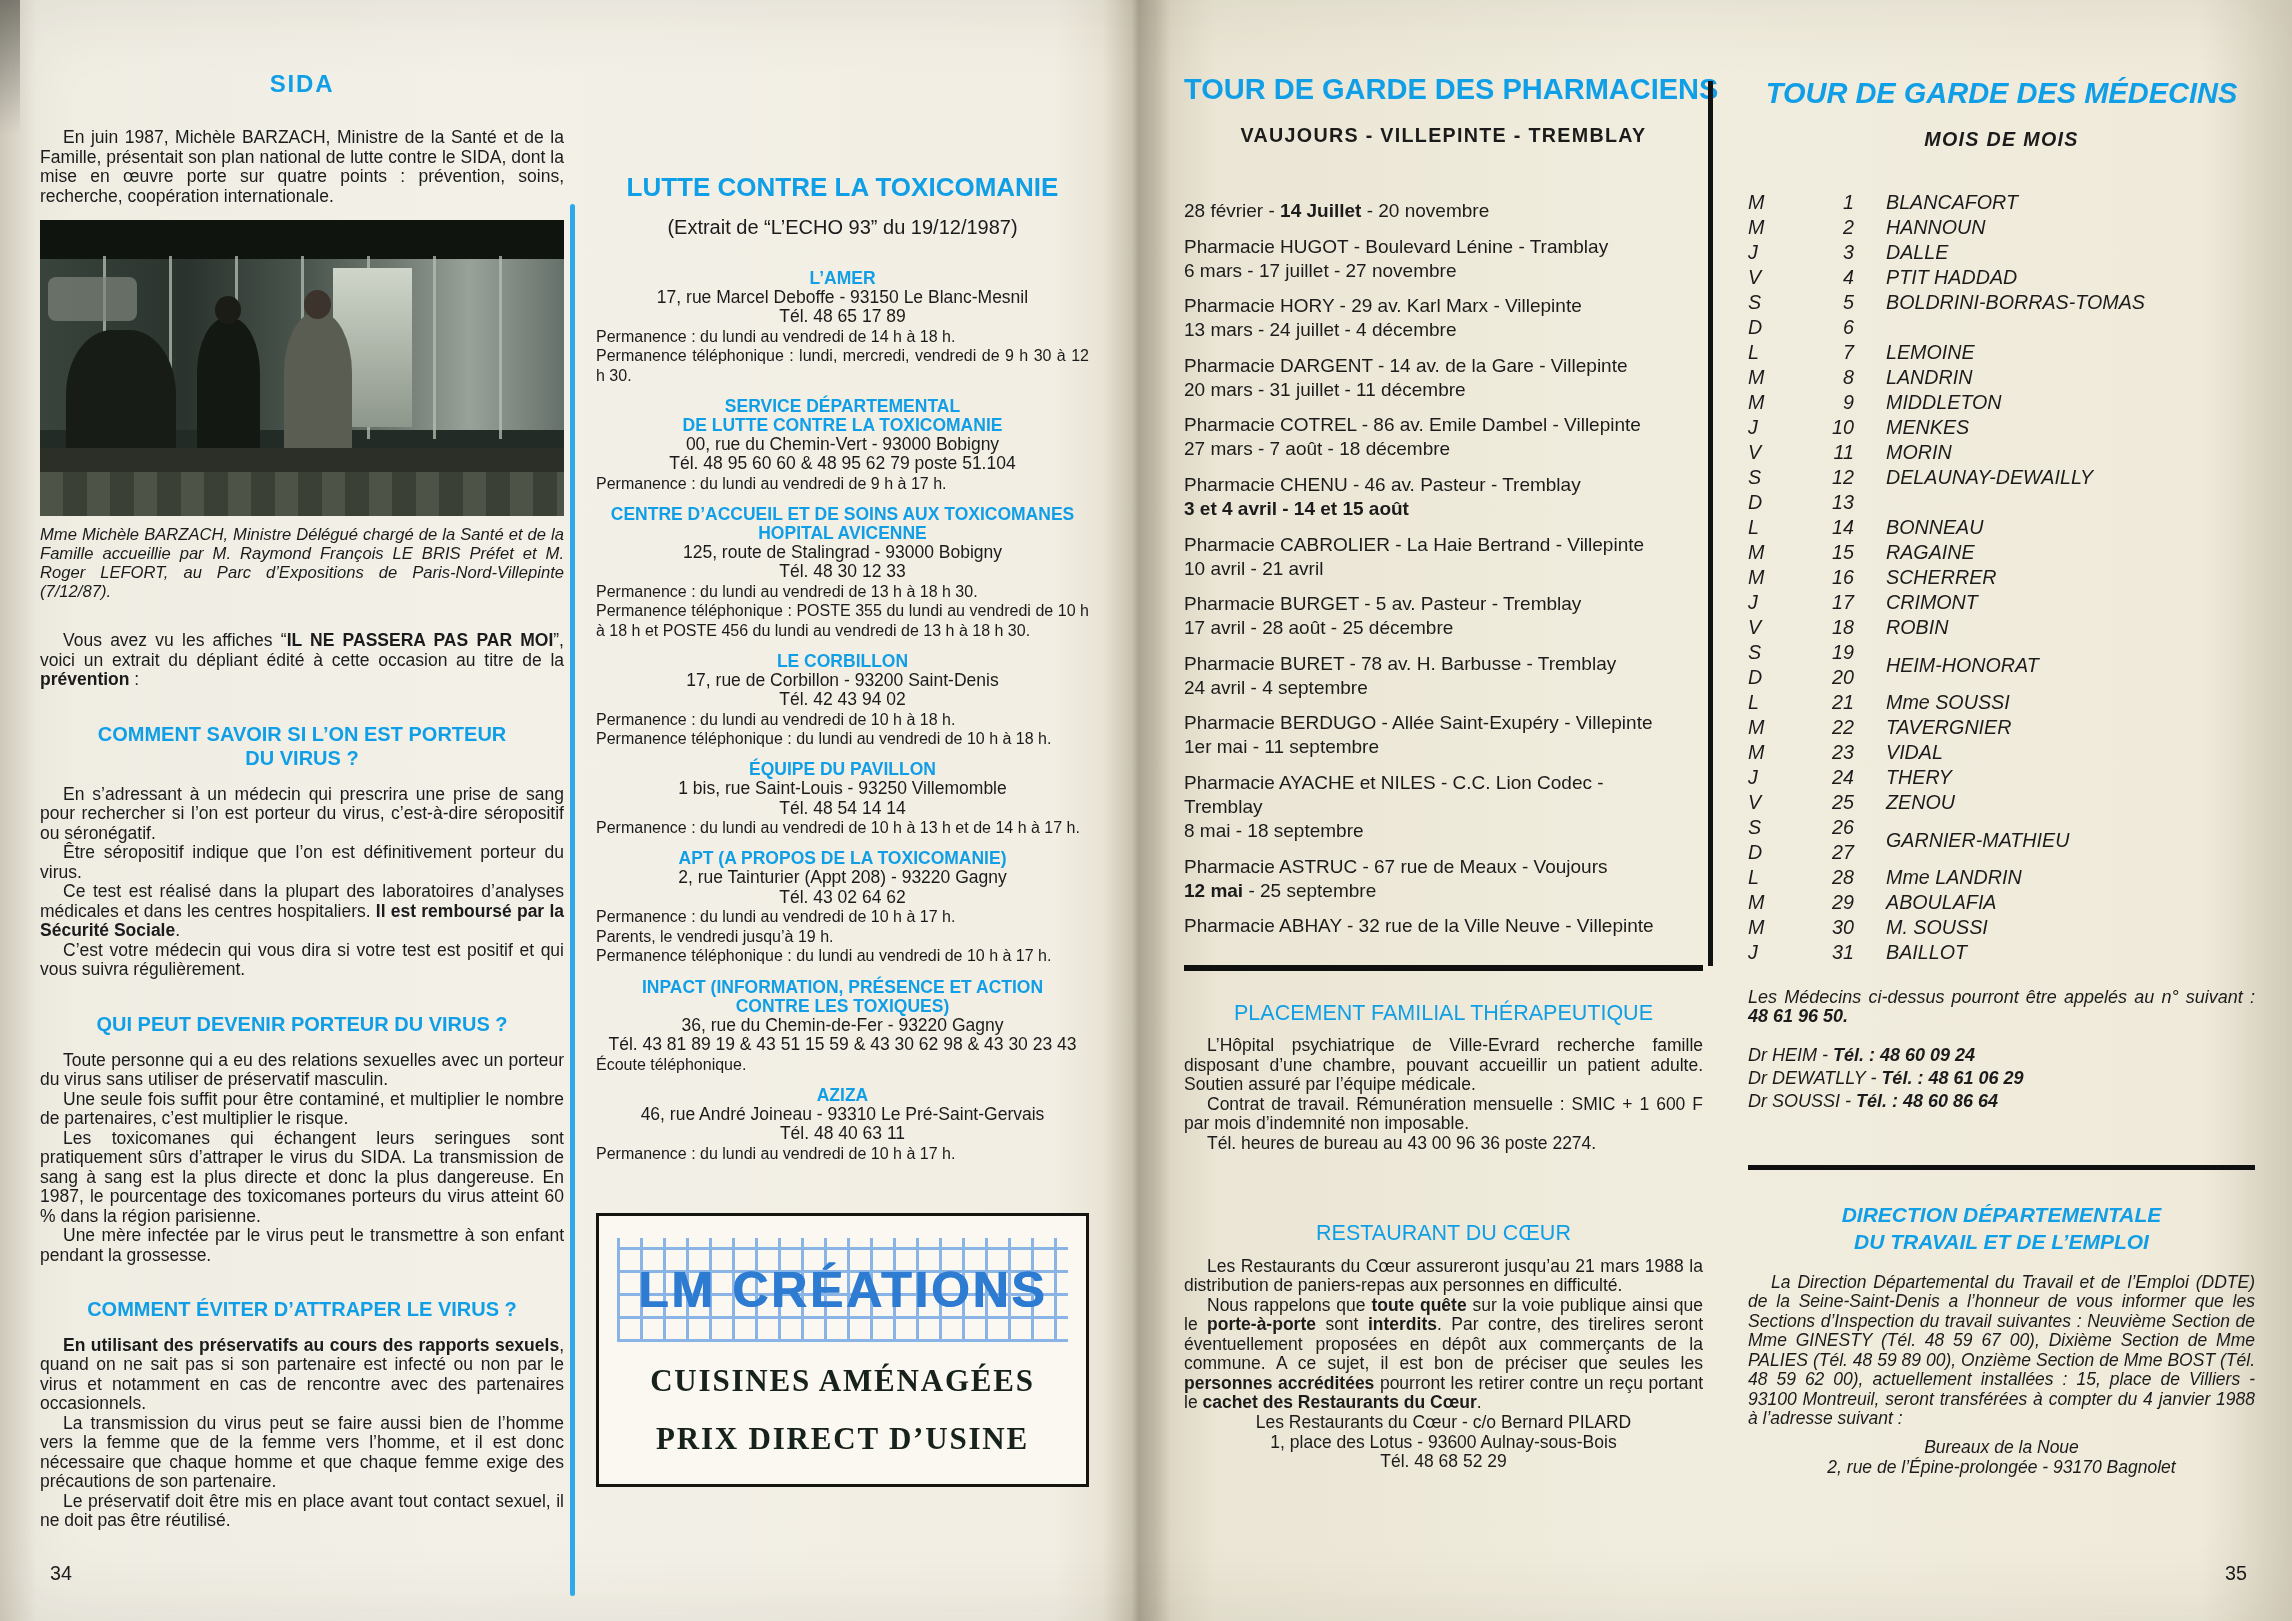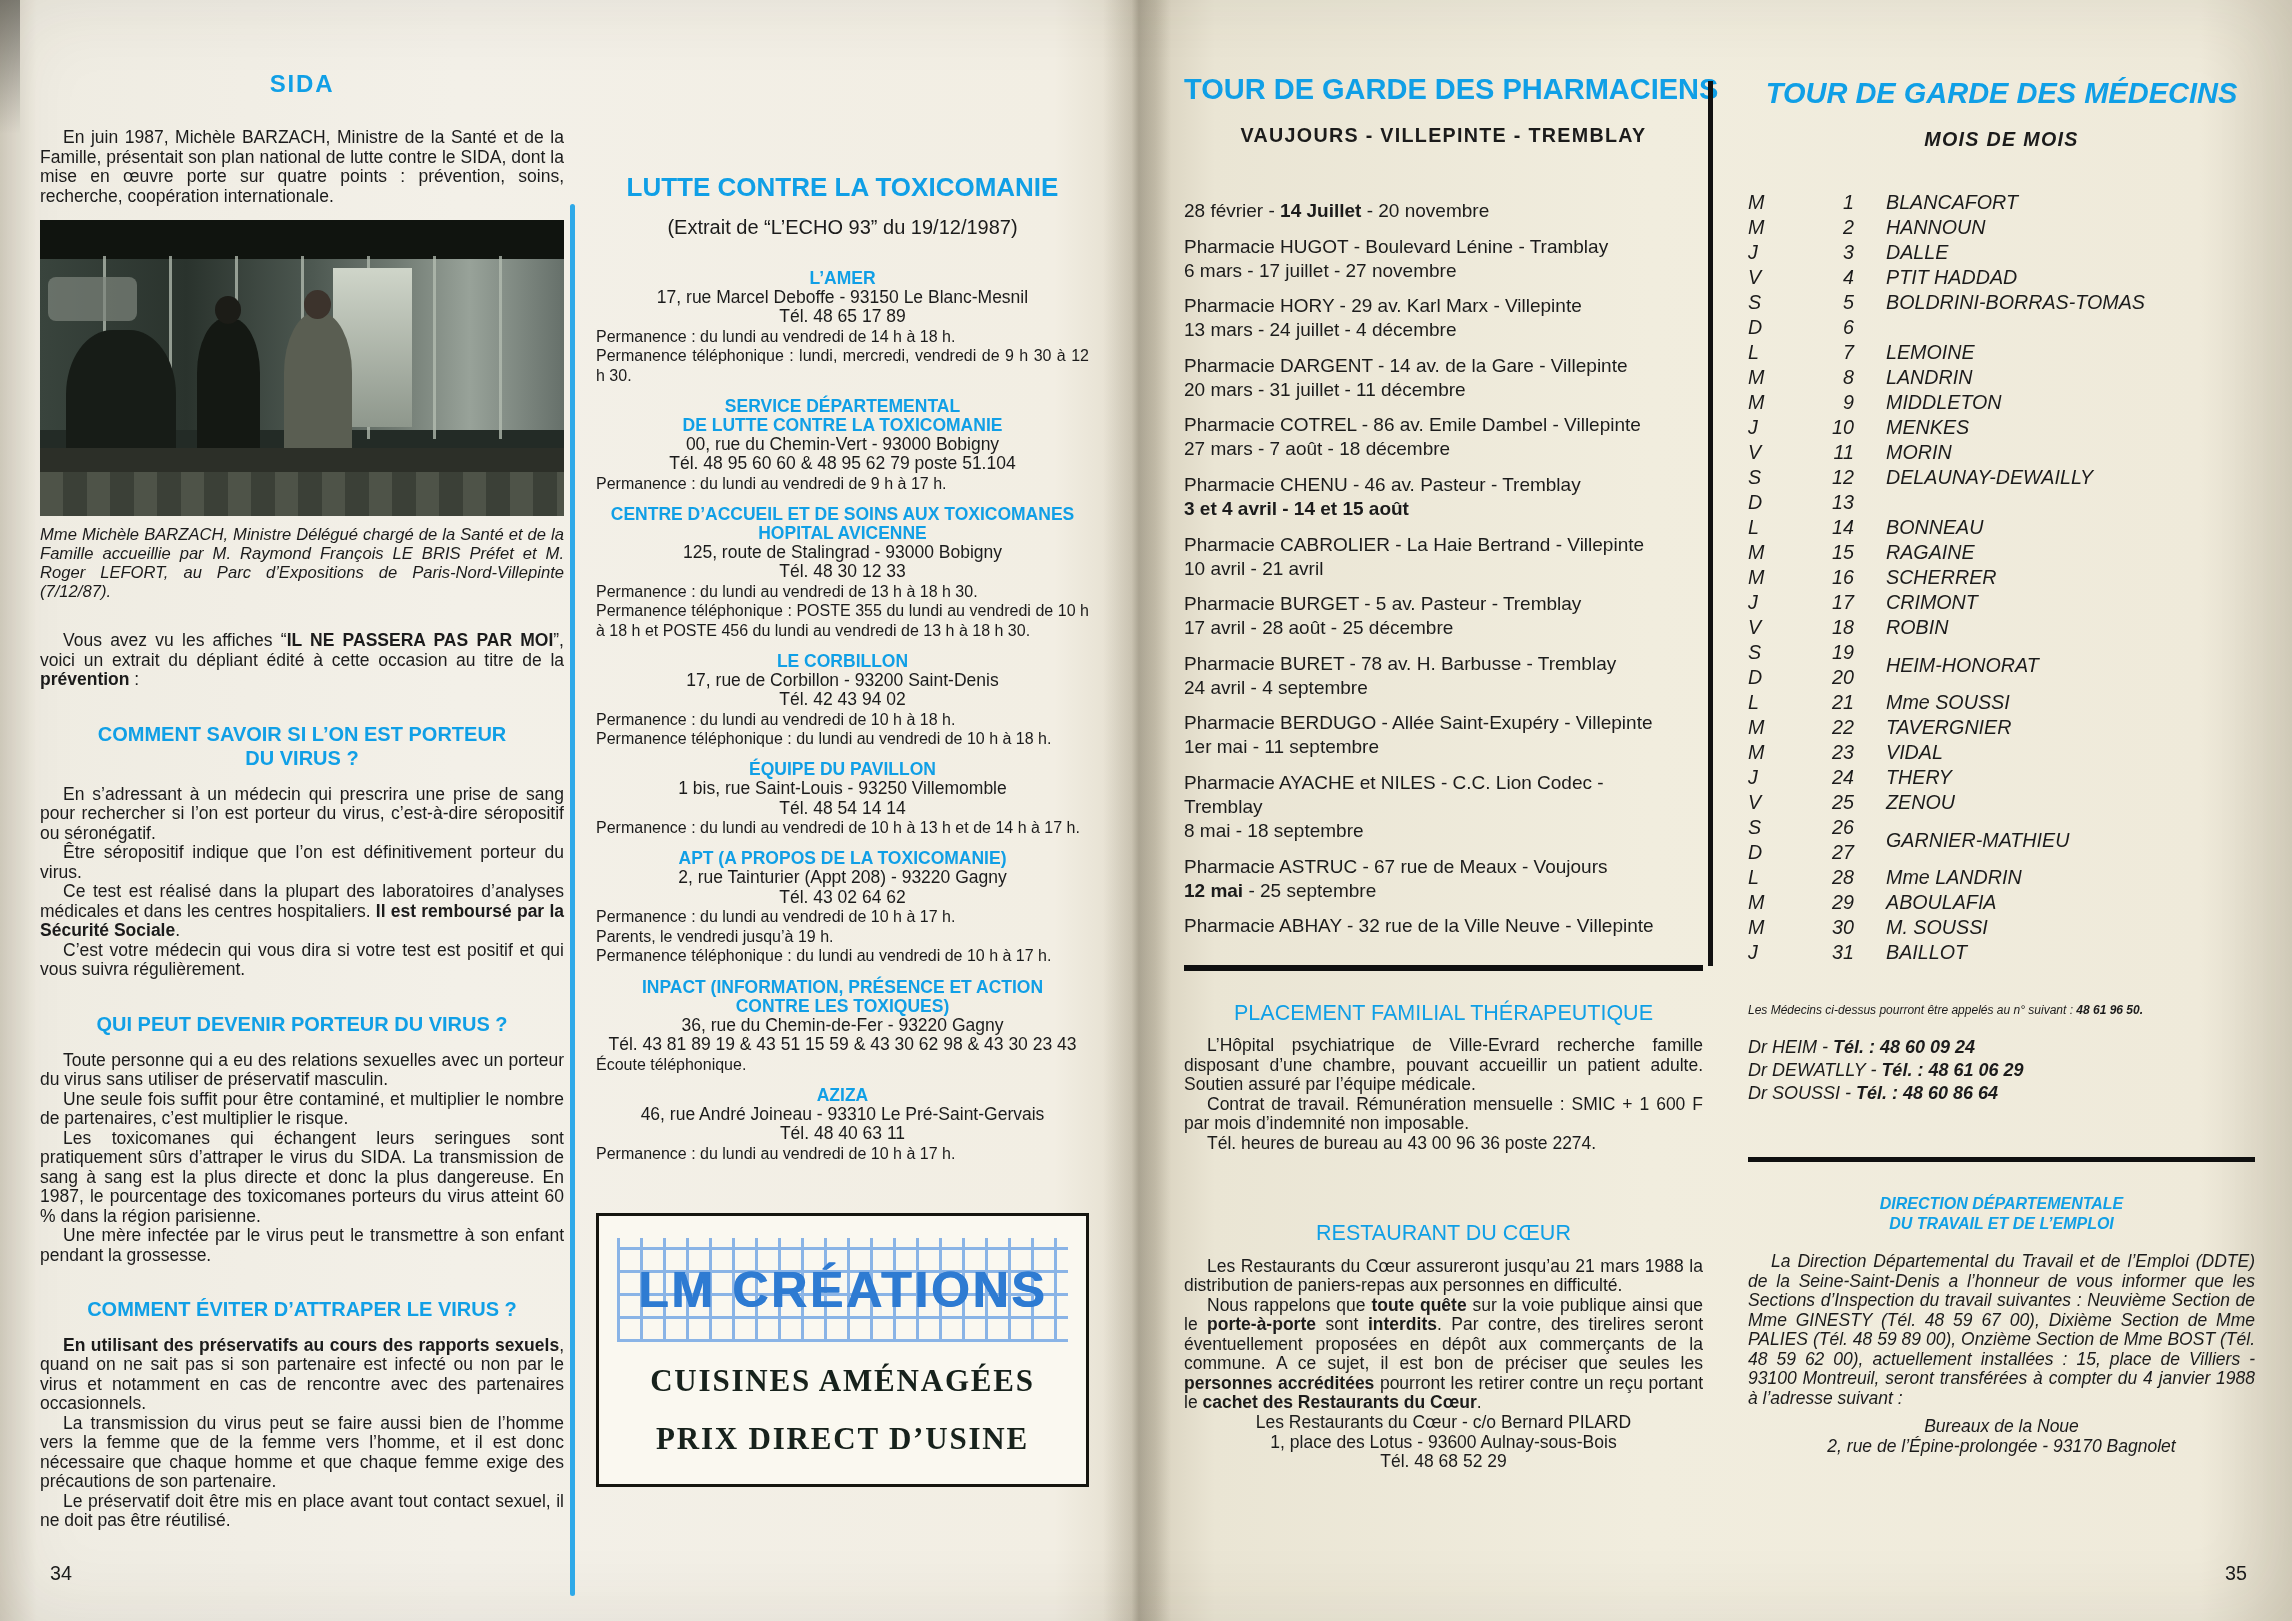--- a/index.html
+++ b/index.html
@@ -70,25 +70,25 @@
   .hrule{height:5.4px;background:#101010;margin-top:27px;}
   .h2-small{font-size:21.5px;font-weight:normal;text-align:center;margin:30px 0 10.7px;}
   .addr{text-align:center;font-size:17.5px;line-height:19.7px;margin:0;}
   
   .md-row,.md-mini{display:flex;font-size:19.7px;line-height:25px;}
   .md-day{width:50px;}
   .md-num{width:56px;text-align:right;}
   .md-name{margin-left:32px;white-space:nowrap;}
   .md-pair{display:flex;align-items:center;}
   .md-pairname{margin-left:32px;font-size:19.7px;white-space:nowrap;}
-  .md-note{font-size:12px;line-height:28px;margin-top:31px;text-align:justify;}
+  .md-note{font-size:18px;line-height:19px;margin-top:23px;text-align:justify;}
   .dr-line{font-size:18px;line-height:23px;}
   .dr-block{margin-top:3.6px;}
   .hr2{margin-top:52px;}
-  .ddte-h{font-size:16px;font-weight:bold;text-align:center;line-height:1.25;margin:32px 0 18px;}
+  .ddte-h{font-size:21px;font-weight:bold;text-align:center;line-height:1.25;margin:32px 0 18px;}
   .pagenum{position:absolute;font-size:19.7px;}
   .pn-left{left:50px;top:1562px;}
   .pn-right{left:2225px;top:1562px;}
 </style>
 </head>
 <body>
 
 <div class="spread">
   <div class="edge-tl"></div>
 

